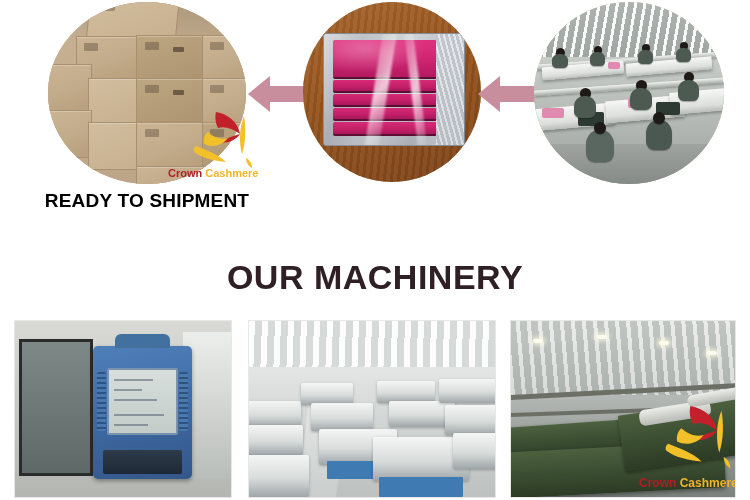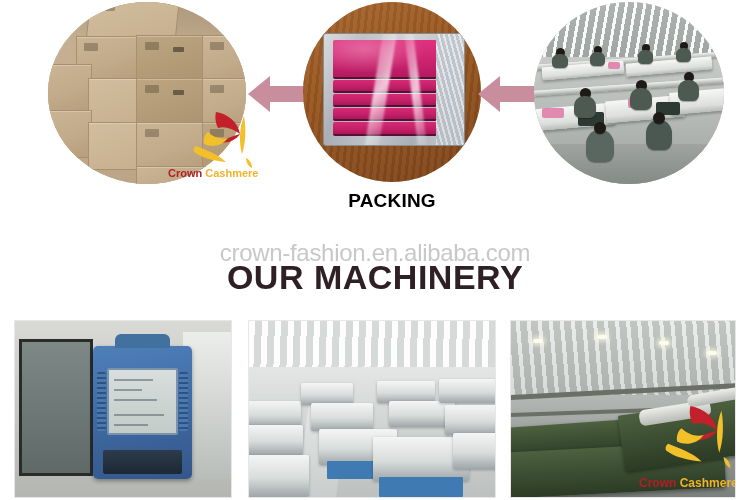--- a/index.html
+++ b/index.html
@@ -339,20 +339,21 @@
         <path d="M30 40 C40 44 52 48 60 56 C48 55 36 52 28 46 C27 44 28 41 30 40 Z" fill="#f2c028"></path>
         <path d="M78 10 C80 22 80 36 76 48 C73 38 73 22 78 10 Z" fill="#f2c028"></path>
         <path d="M80 52 C84 54 86 58 86 62 C82 60 80 56 80 52 Z" fill="#f2c028"></path>
       </svg>
       <div class="logo-text" style="left:2px; top:62px; font-size:11px;">
         <span class="logo-crown">Crown</span>
         <span class="logo-cash">Cashmere</span>
       </div>
     </div>
 
+    <div class="circle-label" style="left:-30px; top:188px; width:258px;">READY TO SHIPMENT</div>
   </div>
 
   <div class="arrow-wrap" style="left:248px; top:72px; width:58px; height:44px;">
     <svg class="arrow-svg" width="58" height="44" viewBox="0 0 58 44">
       <polygon points="0,22 22,4 22,14 58,14 58,30 22,30 22,40" fill="#c98e9e"></polygon>
     </svg>
   </div>
 
   <div class="circle-panel" style="left:303px; top:2px; width:178px; height:212px;">
 
@@ -366,21 +367,20 @@
           <div class="sweater" style="top:55%; height:13%;"></div>
           <div class="sweater" style="top:69%; height:13%;"></div>
           <div class="sweater" style="top:83%; height:15%;"></div>
         </div>
         <div class="bag-right"></div>
         <div class="bag-shine" style="left:36%; top:-10%; width:14px; height:120%; transform:rotate(9deg);"></div>
         <div class="bag-shine" style="left:62%; top:-10%; width:9px; height:120%; transform:rotate(-7deg);"></div>
       </div>
     </div>
 
-    <div class="circle-label" style="left:-20px; top:188px; width:218px;">PACKING</div>
   </div>
 
   <div class="arrow-wrap" style="left:478px; top:72px; width:58px; height:44px;">
     <svg class="arrow-svg" width="58" height="44" viewBox="0 0 58 44">
       <polygon points="0,22 22,4 22,14 58,14 58,30 22,30 22,40" fill="#c98e9e"></polygon>
     </svg>
   </div>
 
   <div class="circle-panel" style="left:534px; top:2px; width:190px; height:212px;">
 
@@ -421,21 +421,20 @@
       <div class="worker" style="left:144px;top:78px;  width:21px; height:21px;"></div>
 
       <div class="worker" style="left:52px; top:128px; width:28px; height:32px; background:#5a6760;"></div>
       <div class="worker head" style="left:60px; top:120px; width:12px; height:12px;"></div>
       <div class="worker" style="left:112px;top:118px; width:26px; height:30px; background:#4b5852;"></div>
       <div class="worker head" style="left:119px;top:110px; width:12px; height:12px;"></div>
     </div>
 
   </div>
 
-  <div class="watermark" style="left:0; top:239px;">crown-fashion.en.alibaba.com</div>
 
   <div class="section-title" style="left:0; top:258px;">OUR MACHINERY</div>
 
   <div class="photo-frame" style="left:14px; top:320px; width:218px; height:178px;">
     <div class="mc-bg"></div>
     <div class="mc-dark"></div>
     <div class="mc-right"></div>
     <div class="mc-body">
       <div class="mc-handle"></div>
       <div class="mc-vent" style="left:4%;  top:20%; height:44%;"></div>

